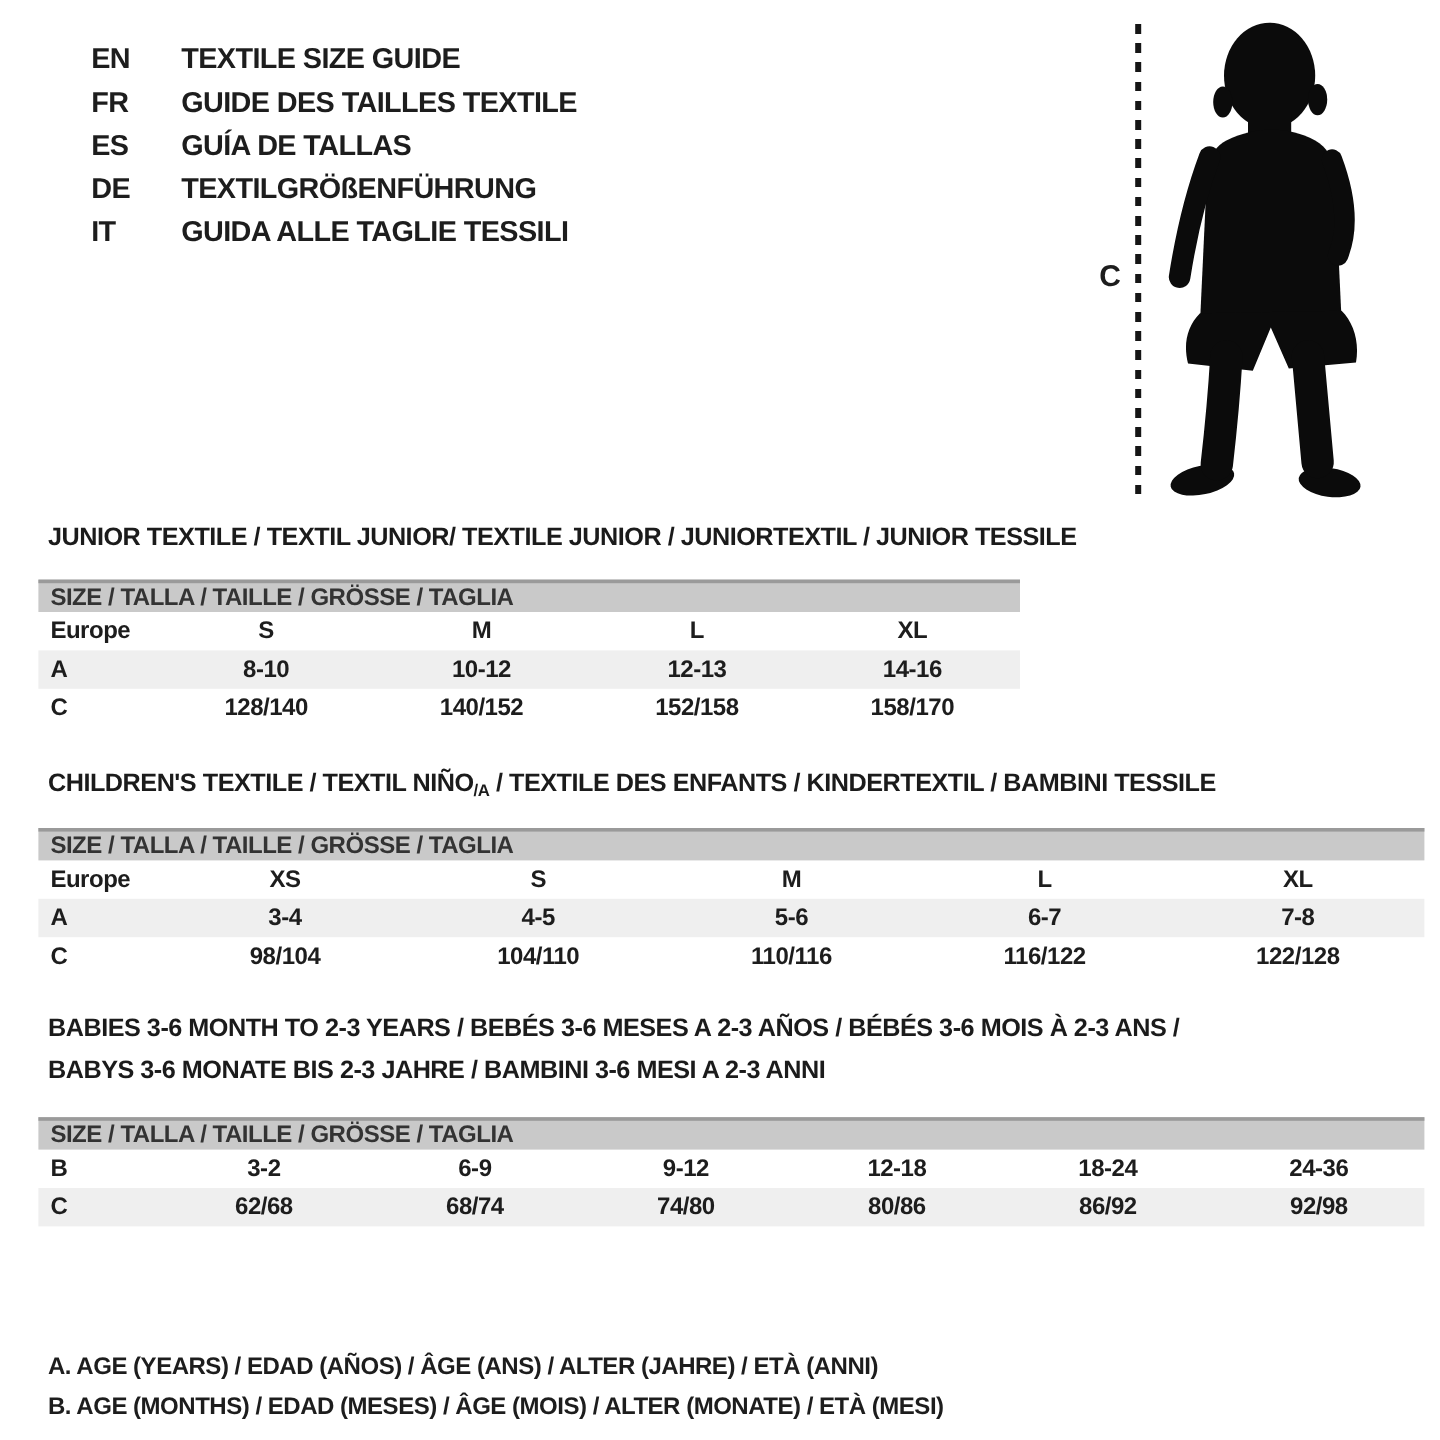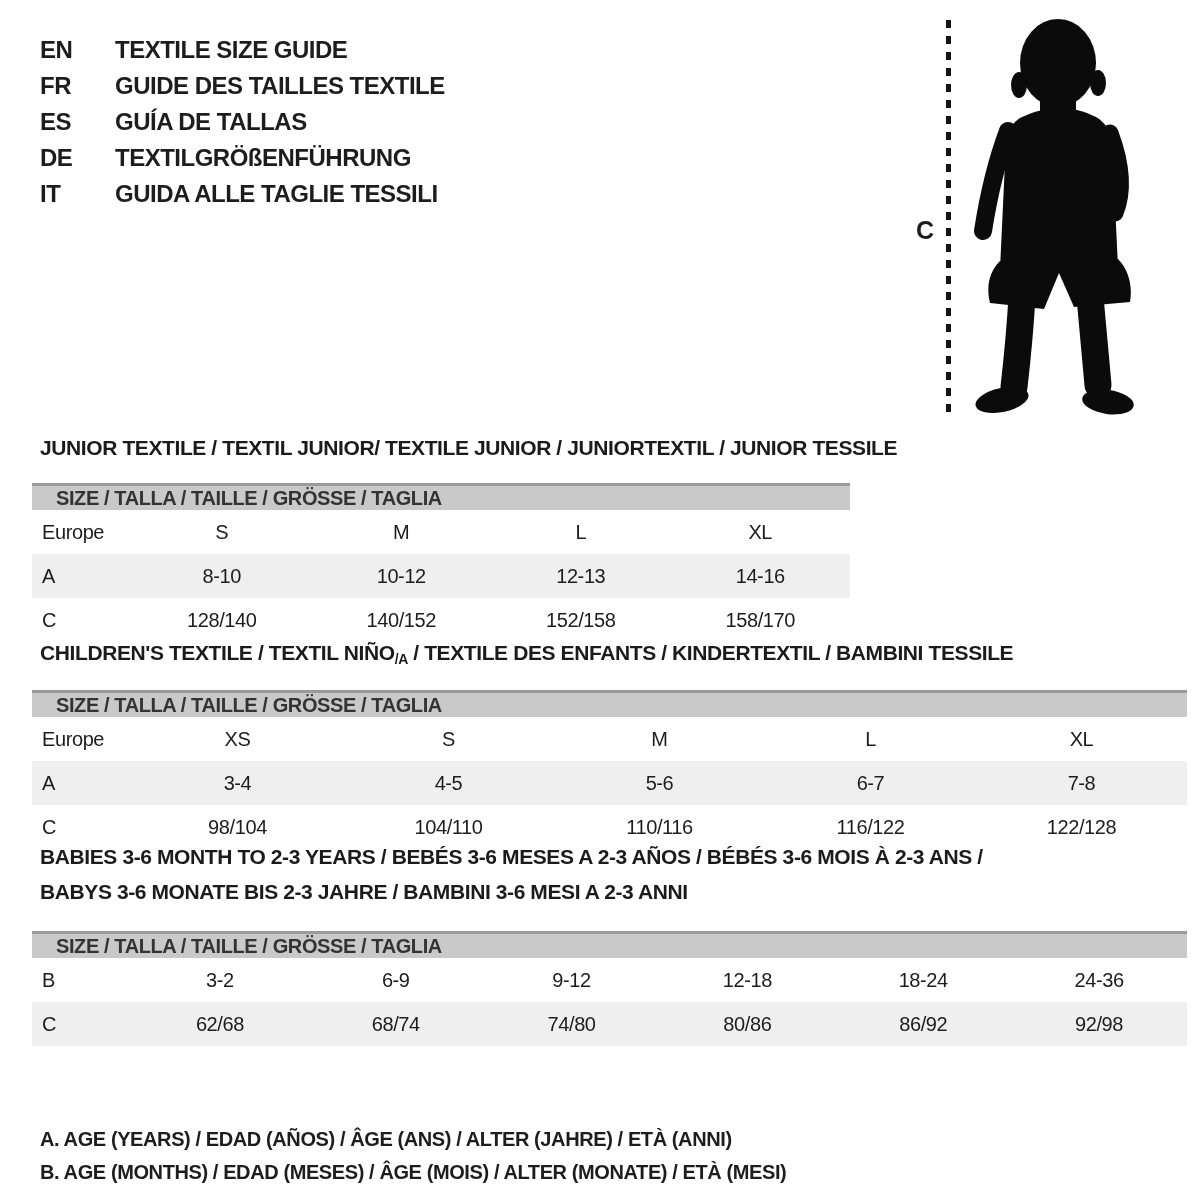--- a/index.html
+++ b/index.html
@@ -3,44 +3,44 @@
 <meta charset="utf-8">
 <style>
   html,body{margin:0;padding:0;background:#fff;}
   .page{
     position:relative;width:1200px;height:1200px;background:#fff;overflow:hidden;
     font-family:"Liberation Sans",sans-serif;color:#1d1d1d;
     -webkit-font-smoothing:antialiased;
   }
   
   .lang-list{position:absolute;left:40px;top:32px;}
-  .lang-row{display:flex;height:36px;align-items:center;}
+  .lang-row{display:flex;height:36px;align-items:center;margin-left:36px;}
   .lang-code{width:75px;font-size:24px;font-weight:bold;letter-spacing:-0.5px;}
   .lang-title{font-size:24px;font-weight:bold;letter-spacing:-0.5px;}
   
   .measure-line{
     position:absolute;left:946px;top:20px;width:5px;height:395px;
     background:repeating-linear-gradient(to bottom,#151515 0 8px,transparent 8px 16px);
   }
   .measure-label{position:absolute;left:916px;top:216px;font-size:25px;font-weight:bold;}
   .toddler{position:absolute;left:970px;top:16px;width:170px;height:402px;}
   
   .section-title{
     position:absolute;left:40px;font-size:21px;font-weight:bold;letter-spacing:-0.4px;
     white-space:nowrap;color:#1b1b1b;line-height:24px;
   }
   .section-title .sub{font-size:14px;vertical-align:-4px;}
   
   .tbl{position:absolute;left:32px;}
   .tbl-caption{
     height:27px;background:#c9c9c9;border-top:3px solid #9a9a9a;
     font-size:20px;font-weight:bold;color:#333;letter-spacing:-0.4px;
-    display:flex;align-items:center;padding-left:24px;box-sizing:border-box;text-align:center;
+    display:flex;align-items:center;padding-left:10px;box-sizing:border-box;text-align:center;
   }
-  .tbl-row{display:flex;height:44px;align-items:center;font-size:20px;font-weight:normal;letter-spacing:-0.4px;}
+  .tbl-row{display:flex;height:32px;align-items:center;font-size:20px;font-weight:bold;letter-spacing:-0.4px;}
   .tbl-row.shaded{background:#efefef;}
   .cell{flex:1;text-align:center;}
   .cell.label{flex:0 0 100px;text-align:left;padding-left:10px;box-sizing:border-box;}
   
   .legend{position:absolute;left:40px;top:1123px;}
   .legend-line{font-size:20px;font-weight:bold;letter-spacing:-0.4px;line-height:33px;white-space:nowrap;}
 </style>
 </head>
 <body>
 

